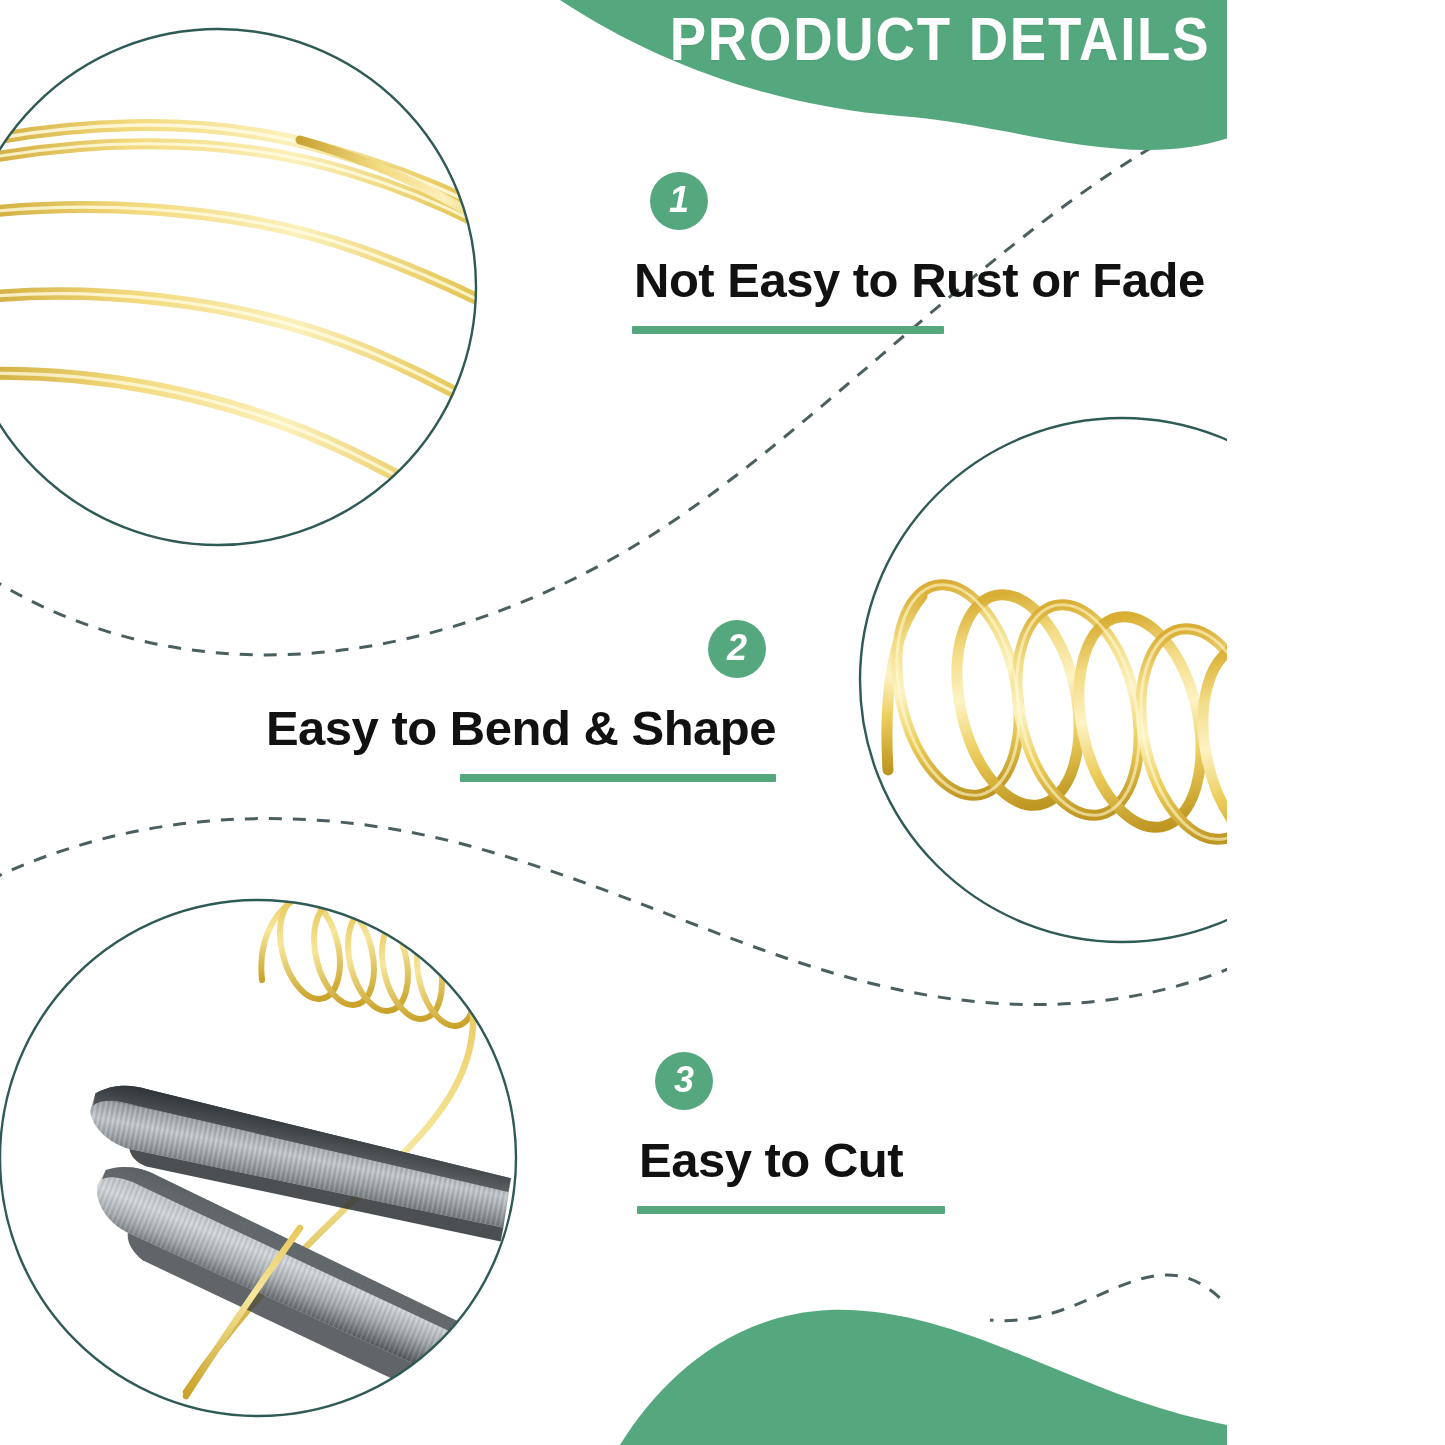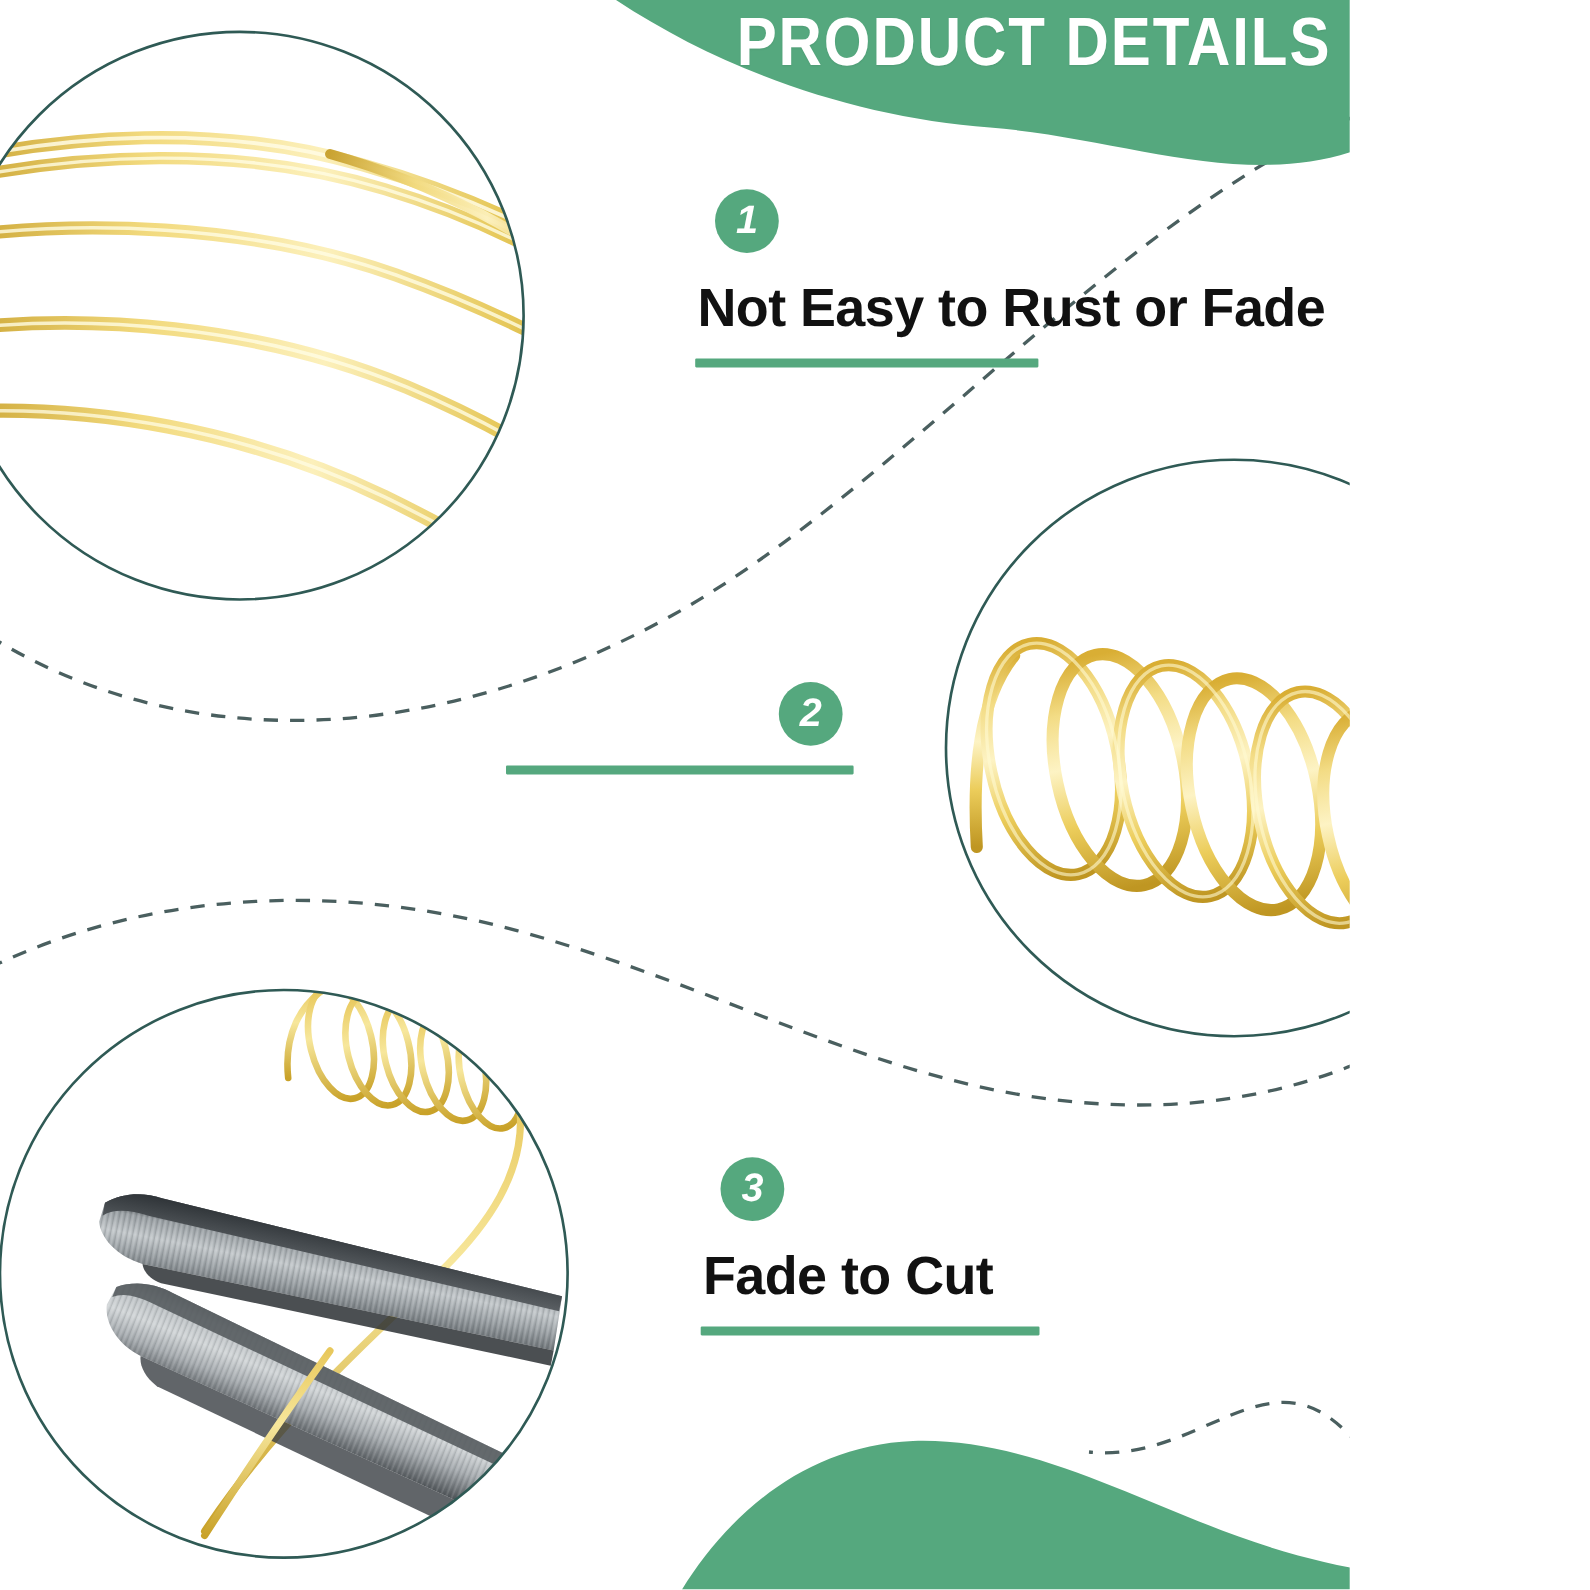--- a/index.html
+++ b/index.html
@@ -245,22 +245,23 @@
   <div class="header-title">PRODUCT DETAILS</div>
 
   <div class="feature flexcol" id="feature-1">
     <div class="badge">1</div>
     <div class="feat-title">Not Easy to Rust or Fade</div>
     <div class="rule"></div>
   </div>
 
   <div class="feature flexcol" id="feature-2">
     <div class="badge">2</div>
+    <div class="feat-title">Easy to Bend &amp; Shape</div>
     <div class="rule"></div>
   </div>
 
   <div class="feature flexcol" id="feature-3">
     <div class="badge">3</div>
-    <div class="feat-title">Fade to Cut</div>
+    <div class="feat-title">Easy to Cut</div>
     <div class="rule"></div>
   </div>
 
 </div>
 
 </body></html>

